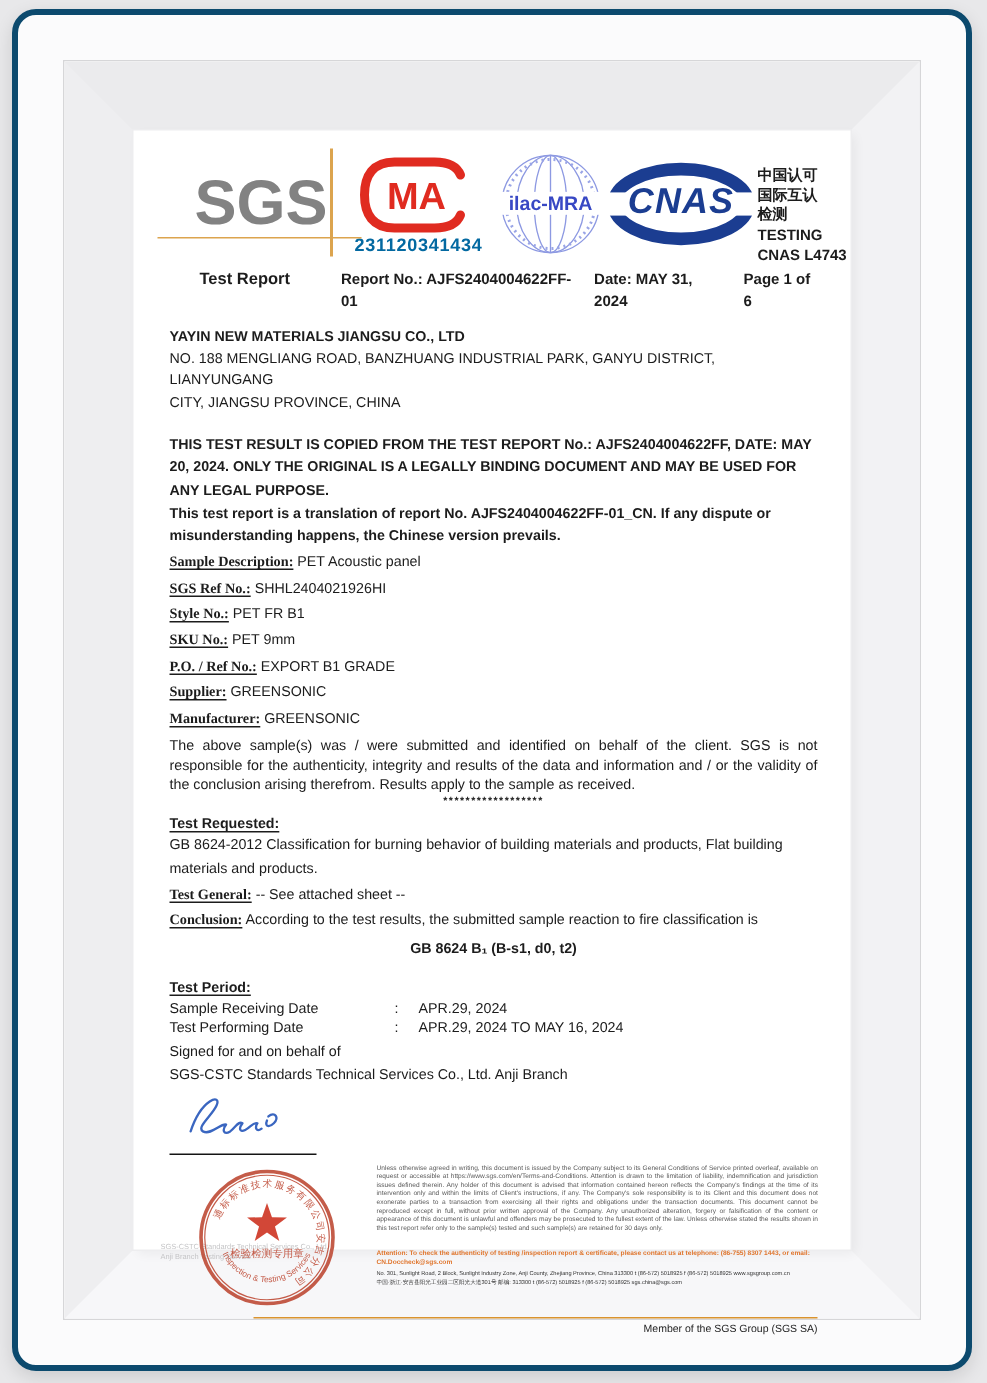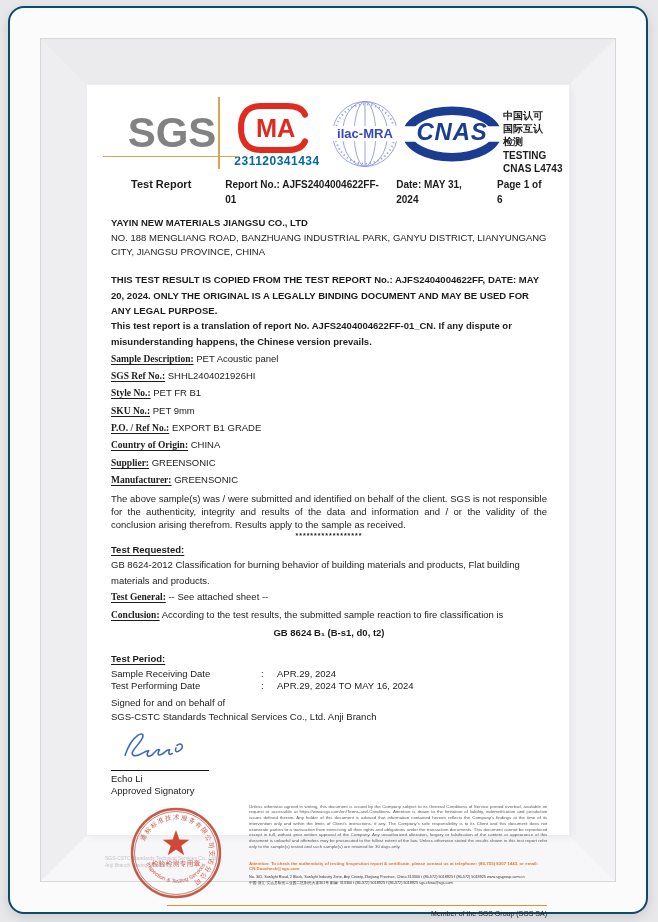--- a/index.html
+++ b/index.html
@@ -5,21 +5,21 @@
   html,body { margin:0; padding:0; }
   body {
     width:658px; height:922px; position:relative;
     background:#e8e8ea;
     font-family:"Liberation Sans","DejaVu Sans",sans-serif;
     color:#1c1c1c;
     overflow:hidden;
   }
   .frame {
     position:absolute; left:8px; top:6px; width:640px; height:908px;
-    background:#fbfbfc; border:2px solid #0c4a6e; border-radius:16px;
+    background:#fbfbfc; border:4px solid #0c4a6e; border-radius:16px;
     box-shadow:0 4px 12px rgba(0,0,0,.12), inset 0 0 2px #fff;
     box-sizing:border-box;
   }
   .lip { position:absolute; inset:30px; border:1px solid #d6d6d8; box-shadow:inset 1px 1px 4px rgba(0,0,0,.05); }
   .mat {
     position:absolute; inset:31px;
     border:46px solid;
     border-color:#ebebed #f2f2f4 #f7f7f9 #eeeef0;
     background:#fff; box-sizing:border-box;
   }
@@ -173,21 +173,20 @@
 
       <div class="notice">THIS TEST RESULT IS COPIED FROM THE TEST REPORT No.: AJFS2404004622FF, DATE: MAY 20, 2024. ONLY THE ORIGINAL IS A LEGALLY BINDING DOCUMENT AND MAY BE USED FOR ANY LEGAL PURPOSE.</div>
       <div class="notice2">This test report is a translation of report No. AJFS2404004622FF-01_CN. If any dispute or misunderstanding happens, the Chinese version prevails.</div>
 
       <div>
         <div class="fieldline"><span class="flabel">Sample Description:</span> <span>PET Acoustic panel</span></div>
         <div class="fieldline"><span class="flabel">SGS Ref No.:</span> <span>SHHL2404021926HI</span></div>
         <div class="fieldline"><span class="flabel">Style No.:</span> <span>PET FR B1</span></div>
         <div class="fieldline"><span class="flabel">SKU No.:</span> <span>PET 9mm</span></div>
         <div class="fieldline"><span class="flabel">P.O. / Ref No.:</span> <span>EXPORT B1 GRADE</span></div>
-        <div class="fieldline"><span class="flabel">Country of Origin:</span> <span>CHINA</span></div>
         <div class="fieldline"><span class="flabel">Supplier:</span> <span>GREENSONIC</span></div>
         <div class="fieldline"><span class="flabel">Manufacturer:</span> <span>GREENSONIC</span></div>
       </div>
 
       <div class="note">The above sample(s) was / were submitted and identified on behalf of the client. SGS is not responsible for the authenticity, integrity and results of the data and information and / or the validity of the conclusion arising therefrom. Results apply to the sample as received.</div>
       <div class="sep">******************</div>
 
       <div class="sechead">Test Requested:</div>
       <div class="reqtext">GB 8624-2012 Classification for burning behavior of building materials and products, Flat building materials and products.</div>
 
@@ -220,24 +219,20 @@
         <div>SGS-CSTC Standards Technical Services Co., Ltd. Anji Branch</div>
       </div>
 
       <div class="sigblock">
         <svg class="sig-svg" viewBox="0 0 80 44">
           <path d="M6 30 C14 6 29 2 25 11 C22 18 10 27 15 30 C21 33 28 24 32 25 C29 29 30 33 35 30 C39 27 41 22 44 24 C41 28 42 31 46 29 C50 27 52 23 55 24 C53 27 54 31 58 28" stroke="#3a66c0" stroke-width="1.7" fill="none" stroke-linecap="round" stroke-linejoin="round"></path>
           <path d="M63 19 C68 15 71 20 67 24 C64 27 60 27 62 22" stroke="#3a66c0" stroke-width="1.7" fill="none" stroke-linecap="round"></path>
         </svg>
       </div>
       <div class="sigline"></div>
-      <div class="signame">
-        <div>Echo Li</div>
-        <div>Approved Signatory</div>
-      </div>
 
       <div class="footer">
         <div class="stampcol">
           <div class="branch">
             <div>SGS-CSTC Standards Technical Services Co., Ltd.</div>
             <div>Anji Branch Testing Service</div>
           </div>
           <svg class="stamp-svg" viewBox="0 0 94 94">
             <circle cx="47" cy="47" r="44" stroke="#c0503c" stroke-width="2.4" fill="none"></circle>
             <circle cx="47" cy="47" r="41.5" stroke="#c0503c" stroke-width="0.8" fill="none"></circle>

